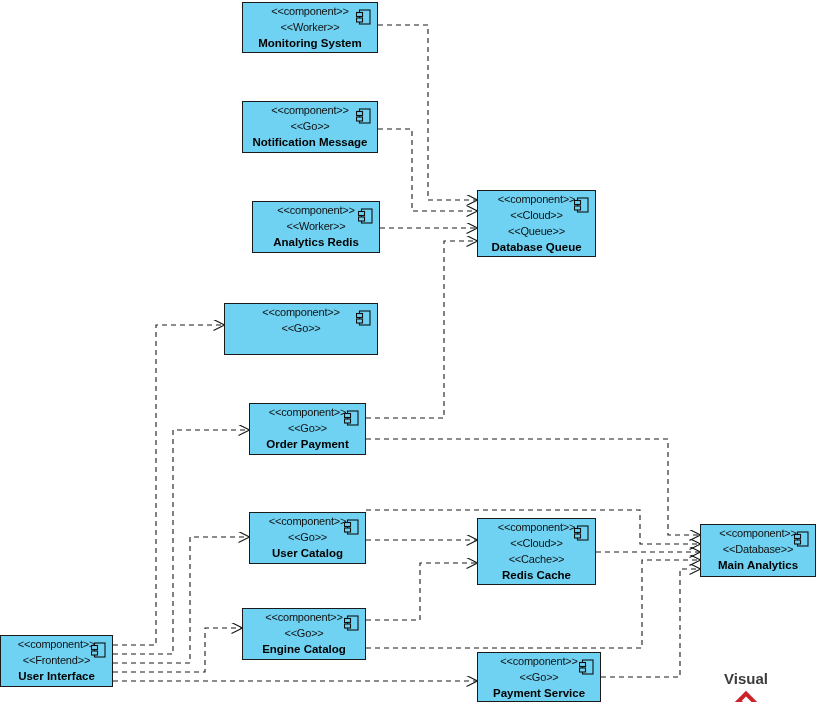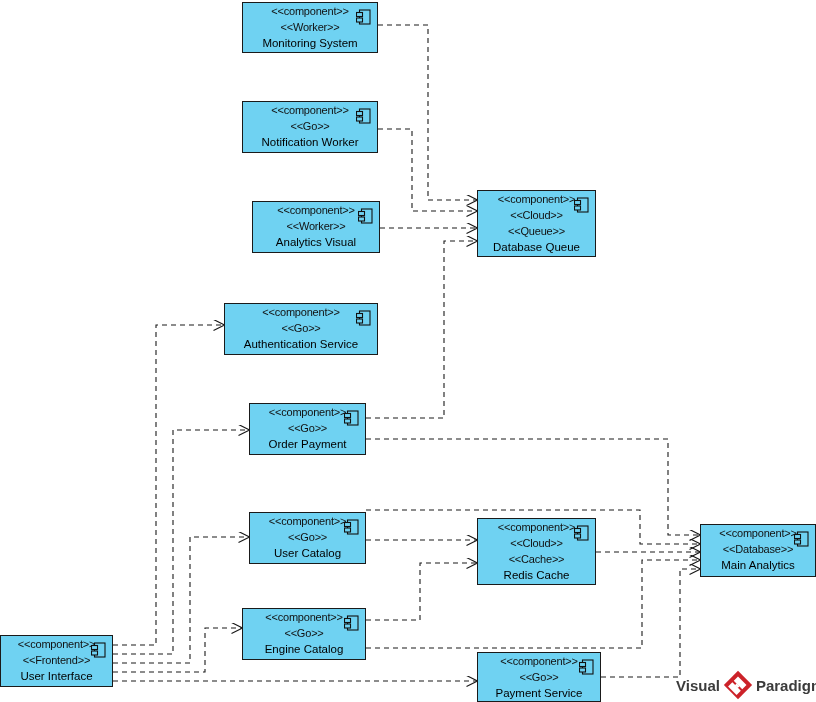--- a/index.html
+++ b/index.html
@@ -37,41 +37,42 @@
   }
   .comp-line {
     font-size: 11px;
     color: #111111;
     line-height: 16px;
     white-space: nowrap;
     letter-spacing: -0.2px;
   }
   .comp-name {
     font-size: 11.5px;
-    font-weight: normal;
+    font-weight: bold;
     color: #000000;
     line-height: 16px;
     white-space: nowrap;
   }
   .comp-icon {
     position: absolute;
     right: 6px;
     top: 6px;
     width: 15px;
     height: 16px;
   }
   .vp-logo {
     position: absolute;
     left: 676px;
     top: 670px;
     width: 140px;
     height: 30px;
     display: flex;
     align-items: center;
     gap: 3px;
+    flex-direction: column;
   }
   .vp-word {
     font-size: 15px;
     font-weight: bold;
     color: #3b3b3b;
     font-family: "Liberation Sans", sans-serif;
     letter-spacing: 0px;
   }
   .vp-mark {
     width: 30px;
@@ -139,32 +140,32 @@
   </div>
 
   <div class="component-node" style="left:242px; top:101px; width:136px; height:52px;">
     <svg class="comp-icon" viewBox="0 0 15 16">
       <rect x="3.5" y="1" width="10.5" height="14" fill="none" stroke="#111" stroke-width="1.1"></rect>
       <rect x="0.5" y="3.5" width="6" height="4" fill="#6FD2F2" stroke="#111" stroke-width="1.1"></rect>
       <rect x="0.5" y="9" width="6" height="4" fill="#6FD2F2" stroke="#111" stroke-width="1.1"></rect>
     </svg>
     <div class="comp-line">&lt;&lt;component&gt;&gt;</div>
     <div class="comp-line">&lt;&lt;Go&gt;&gt;</div>
-    <div class="comp-name">Notification Worker</div>
+    <div class="comp-name">Notification Message</div>
   </div>
 
   <div class="component-node" style="left:252px; top:201px; width:128px; height:52px;">
     <svg class="comp-icon" viewBox="0 0 15 16">
       <rect x="3.5" y="1" width="10.5" height="14" fill="none" stroke="#111" stroke-width="1.1"></rect>
       <rect x="0.5" y="3.5" width="6" height="4" fill="#6FD2F2" stroke="#111" stroke-width="1.1"></rect>
       <rect x="0.5" y="9" width="6" height="4" fill="#6FD2F2" stroke="#111" stroke-width="1.1"></rect>
     </svg>
     <div class="comp-line">&lt;&lt;component&gt;&gt;</div>
     <div class="comp-line">&lt;&lt;Worker&gt;&gt;</div>
-    <div class="comp-name">Analytics Visual</div>
+    <div class="comp-name">Analytics Redis</div>
   </div>
 
   <div class="component-node" style="left:477px; top:190px; width:119px; height:67px;">
     <svg class="comp-icon" viewBox="0 0 15 16">
       <rect x="3.5" y="1" width="10.5" height="14" fill="none" stroke="#111" stroke-width="1.1"></rect>
       <rect x="0.5" y="3.5" width="6" height="4" fill="#6FD2F2" stroke="#111" stroke-width="1.1"></rect>
       <rect x="0.5" y="9" width="6" height="4" fill="#6FD2F2" stroke="#111" stroke-width="1.1"></rect>
     </svg>
     <div class="comp-line">&lt;&lt;component&gt;&gt;</div>
     <div class="comp-line">&lt;&lt;Cloud&gt;&gt;</div>
@@ -173,21 +174,20 @@
   </div>
 
   <div class="component-node" style="left:224px; top:303px; width:154px; height:52px;">
     <svg class="comp-icon" viewBox="0 0 15 16">
       <rect x="3.5" y="1" width="10.5" height="14" fill="none" stroke="#111" stroke-width="1.1"></rect>
       <rect x="0.5" y="3.5" width="6" height="4" fill="#6FD2F2" stroke="#111" stroke-width="1.1"></rect>
       <rect x="0.5" y="9" width="6" height="4" fill="#6FD2F2" stroke="#111" stroke-width="1.1"></rect>
     </svg>
     <div class="comp-line">&lt;&lt;component&gt;&gt;</div>
     <div class="comp-line">&lt;&lt;Go&gt;&gt;</div>
-    <div class="comp-name">Authentication Service</div>
   </div>
 
   <div class="component-node" style="left:249px; top:403px; width:117px; height:52px;">
     <svg class="comp-icon" viewBox="0 0 15 16">
       <rect x="3.5" y="1" width="10.5" height="14" fill="none" stroke="#111" stroke-width="1.1"></rect>
       <rect x="0.5" y="3.5" width="6" height="4" fill="#6FD2F2" stroke="#111" stroke-width="1.1"></rect>
       <rect x="0.5" y="9" width="6" height="4" fill="#6FD2F2" stroke="#111" stroke-width="1.1"></rect>
     </svg>
     <div class="comp-line">&lt;&lt;component&gt;&gt;</div>
     <div class="comp-line">&lt;&lt;Go&gt;&gt;</div>

